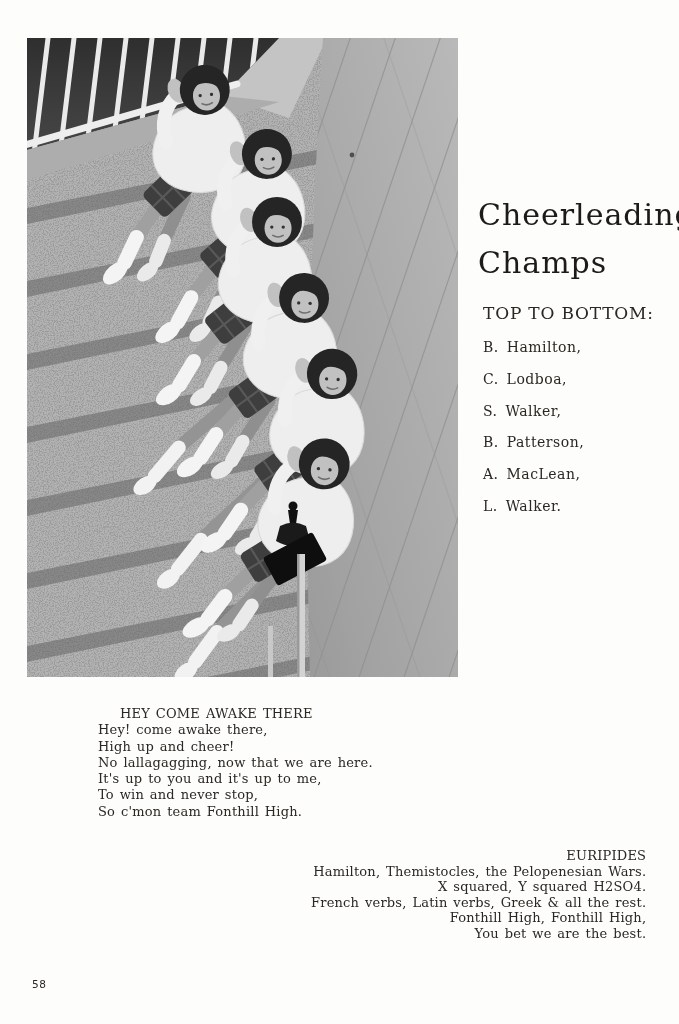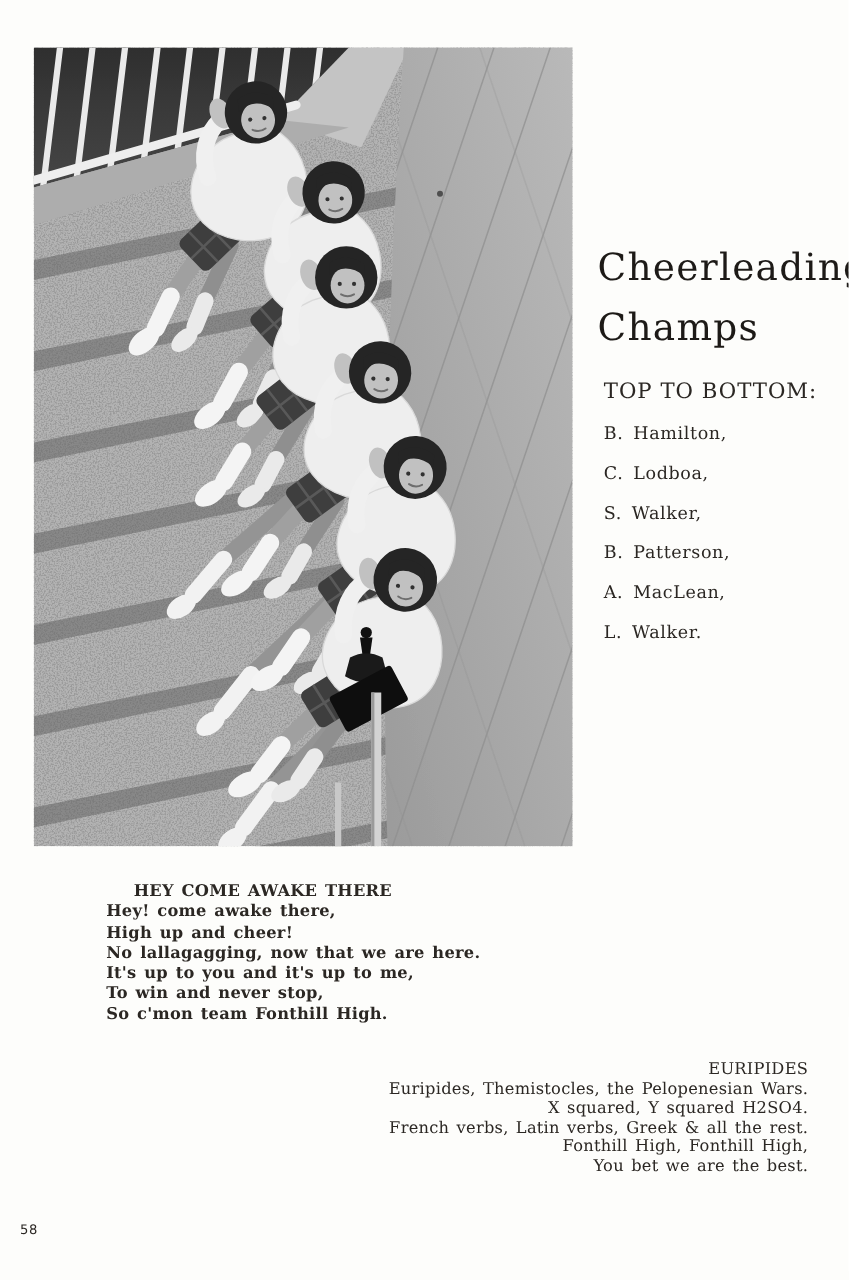--- a/index.html
+++ b/index.html
@@ -20,27 +20,27 @@
     font-size:17px; letter-spacing:0.8px; color:#2b2723;
   }
   .names {
     position:absolute; left:483px; top:332px;
     margin:0; padding:0; list-style:none;
     font-size:14px; letter-spacing:0.5px; word-spacing:3px;
   }
   .names li { line-height:31.8px; height:31.8px; }
 
   .cheer { position:absolute; font-size:13px; letter-spacing:0.2px; word-spacing:1.5px; }
-  .cheer-1 { left:85px;  top:706px; line-height:16.3px;font-weight:bold; }
+  .cheer-1 { left:98px;  top:706px; line-height:16.3px; }
   .cheer-2 { left:311px; top:848px; line-height:15.6px;text-align:right; }
   .cheer-1 .cheer-title { padding-left:22px; }
   .cheer-2 .cheer-title { padding-left:19px; }
 
   .page-number {
-    position:absolute; left:16px; top:978px;
+    position:absolute; left:32px; top:978px;
     font-family:"DejaVu Sans", sans-serif; font-size:10.5px; letter-spacing:0.5px;
   }
 </style>
 </head>
 <body>
 
 <div class="page">
 
   <figure class="photo">
     <svg viewBox="0 0 431 639" xmlns="http://www.w3.org/2000/svg">
@@ -177,21 +177,21 @@
     <div class="cheer-line">Hey! come awake there,</div>
     <div class="cheer-line">High up and cheer!</div>
     <div class="cheer-line">No lallagagging, now that we are here.</div>
     <div class="cheer-line">It's up to you and it's up to me,</div>
     <div class="cheer-line">To win and never stop,</div>
     <div class="cheer-line">So c'mon team Fonthill High.</div>
   </div>
 
   <div class="cheer cheer-2">
     <div class="cheer-title">EURIPIDES</div>
-    <div class="cheer-line">Euripides, Themistocles, the Pelopenesian Wars.</div>
+    <div class="cheer-line">Hamilton, Themistocles, the Pelopenesian Wars.</div>
     <div class="cheer-line">X squared, Y squared H2SO4.</div>
     <div class="cheer-line">French verbs, Latin verbs, Greek &amp; all the rest.</div>
     <div class="cheer-line">Fonthill High, Fonthill High,</div>
     <div class="cheer-line">You bet we are the best.</div>
   </div>
 
   <div class="page-number">58</div>
 
 </div>
 

